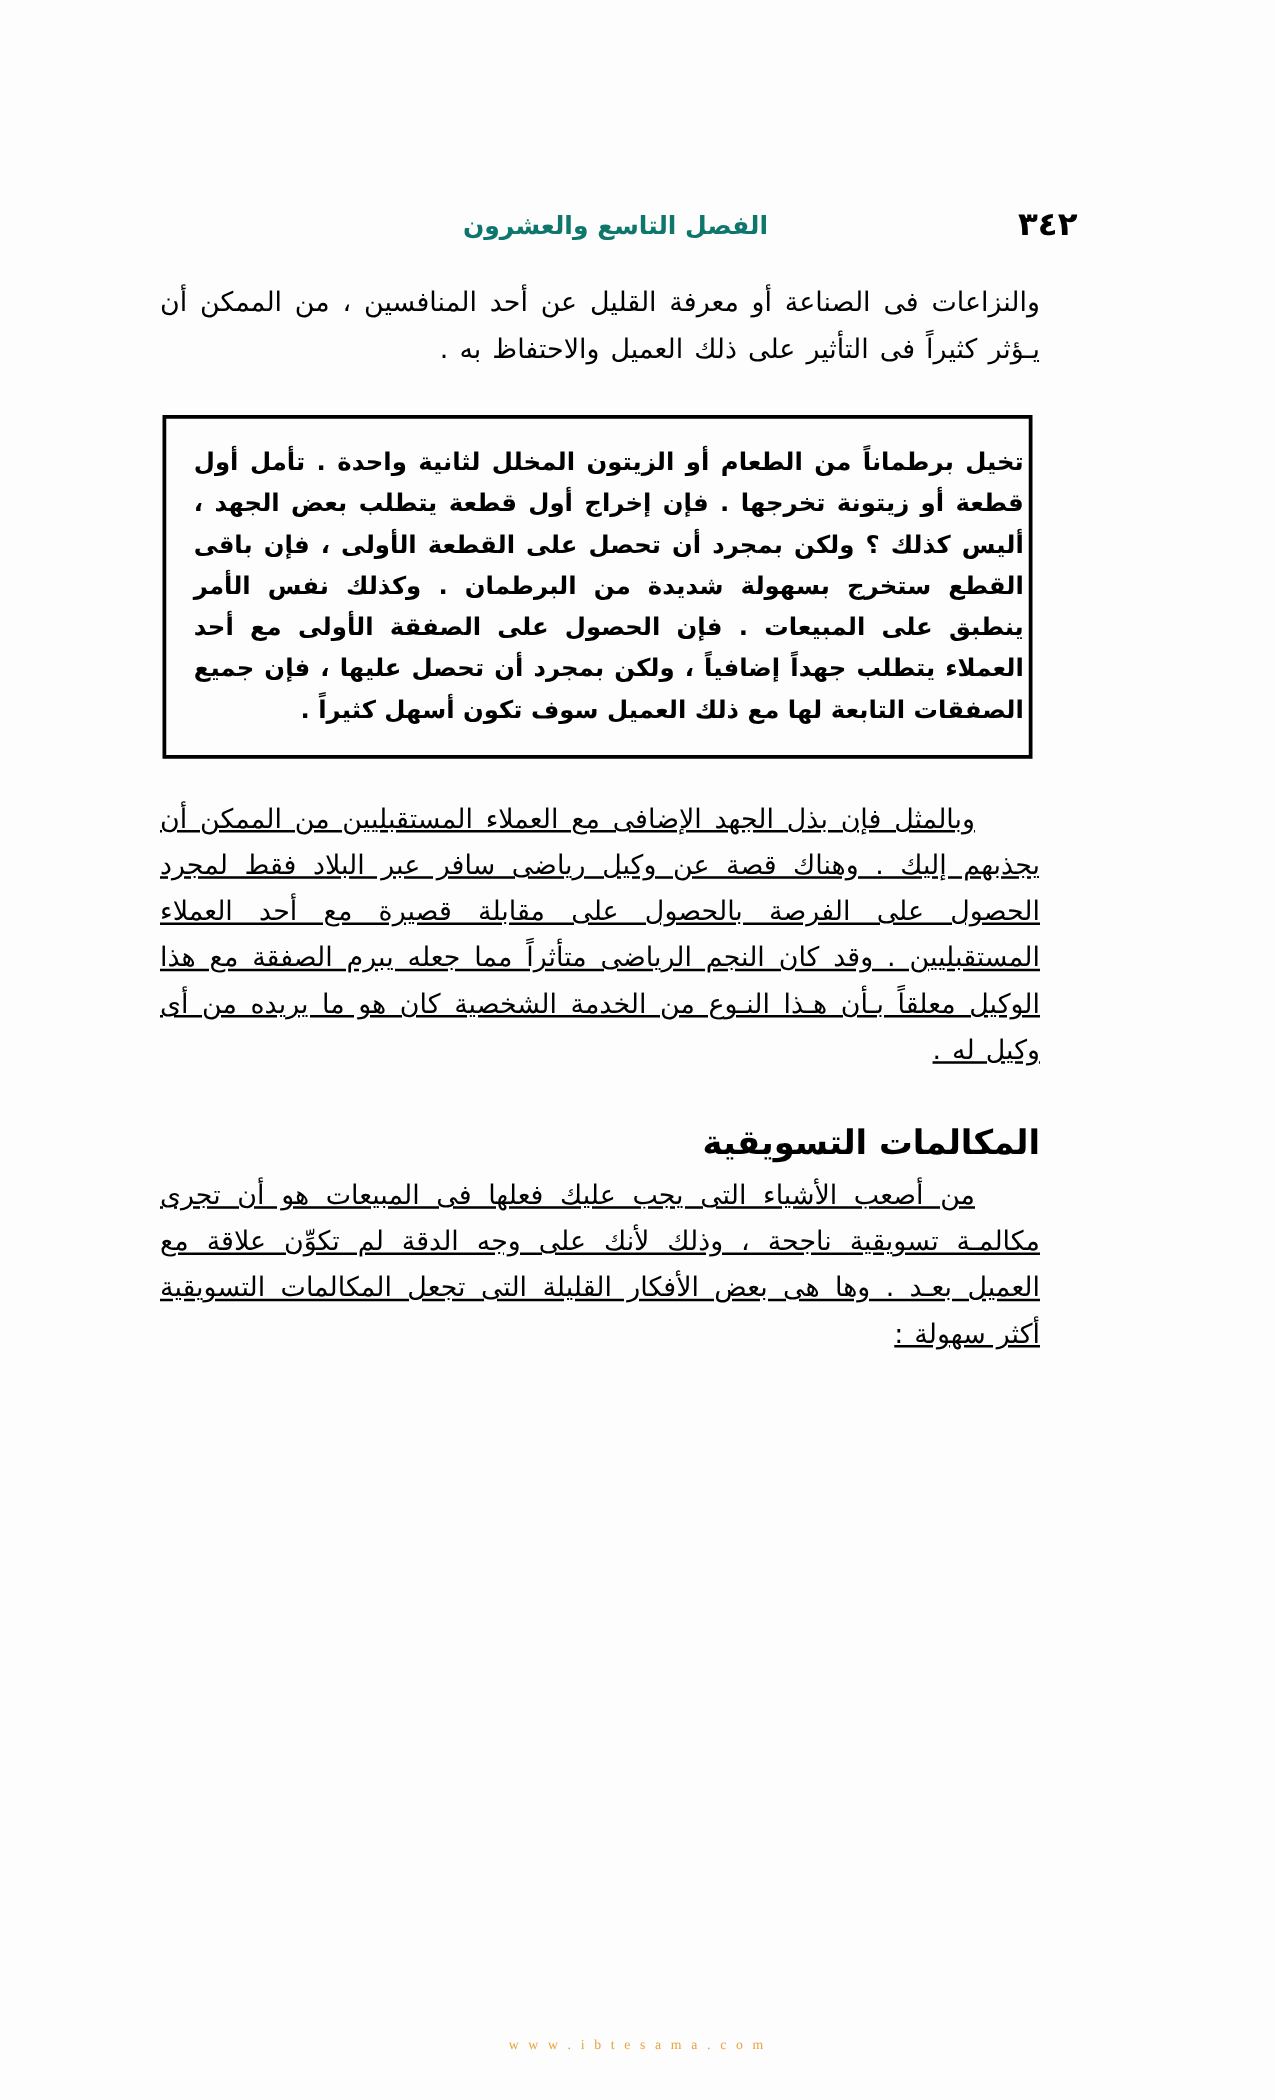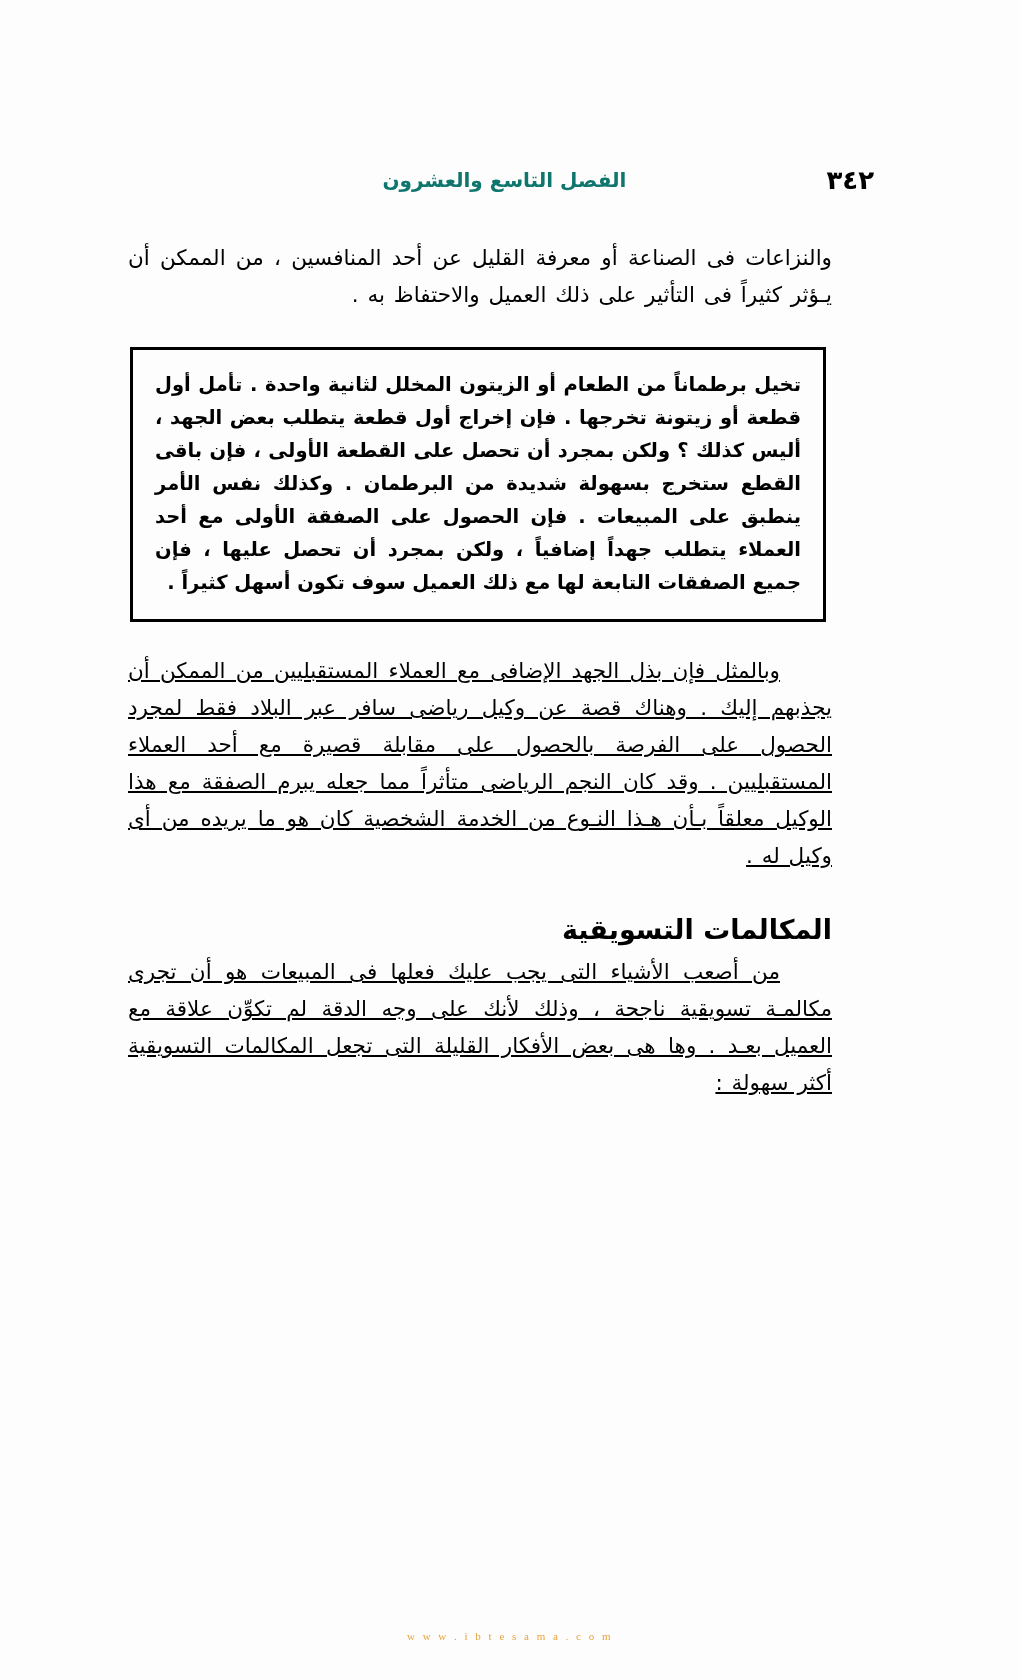--- a/index.html
+++ b/index.html
@@ -31,34 +31,34 @@
     flex-direction: row-reverse;
     align-items: center;
     justify-content: flex-start;
   }
   .page-number {
     font-size: 26px;
     font-weight: bold;
     letter-spacing: 1px;
     direction: rtl;
     margin-left: 0;
-    margin-right: 16px;
+    margin-right: 28px;
     color: #000;
   }
   .header-title {
     font-size: 20px;
     font-weight: bold;
     direction: rtl;
     color: #0f766e;
     margin-right: 200px;
   }
   
   .body-area {
     position: absolute;
-    top: 239px;
+    top: 224px;
     left: 128px;
     width: 704px;
     direction: rtl;
     text-align: justify;
   }
   p.para {
     margin: 0 0 2px 0;
     font-size: 21.5px;
     line-height: 37px;
     direction: rtl;
@@ -67,21 +67,21 @@
     word-spacing: 2px;
   }
   p.para.indent {
     text-indent: 52px;
     text-decoration: underline;
   }
   
   .callout {
     border: 3px solid #000;
     margin: 34px 6px 30px 2px;
-    padding: 18px 22px 20px 22px;
+    padding: 18px 4px 20px 22px;
     direction: rtl;
   }
   .callout p {
     margin: 0;
     font-size: 19.5px;
     font-weight: bold;
     line-height: 33px;
     direction: rtl;
     text-align: justify;
     text-align-last: right;

